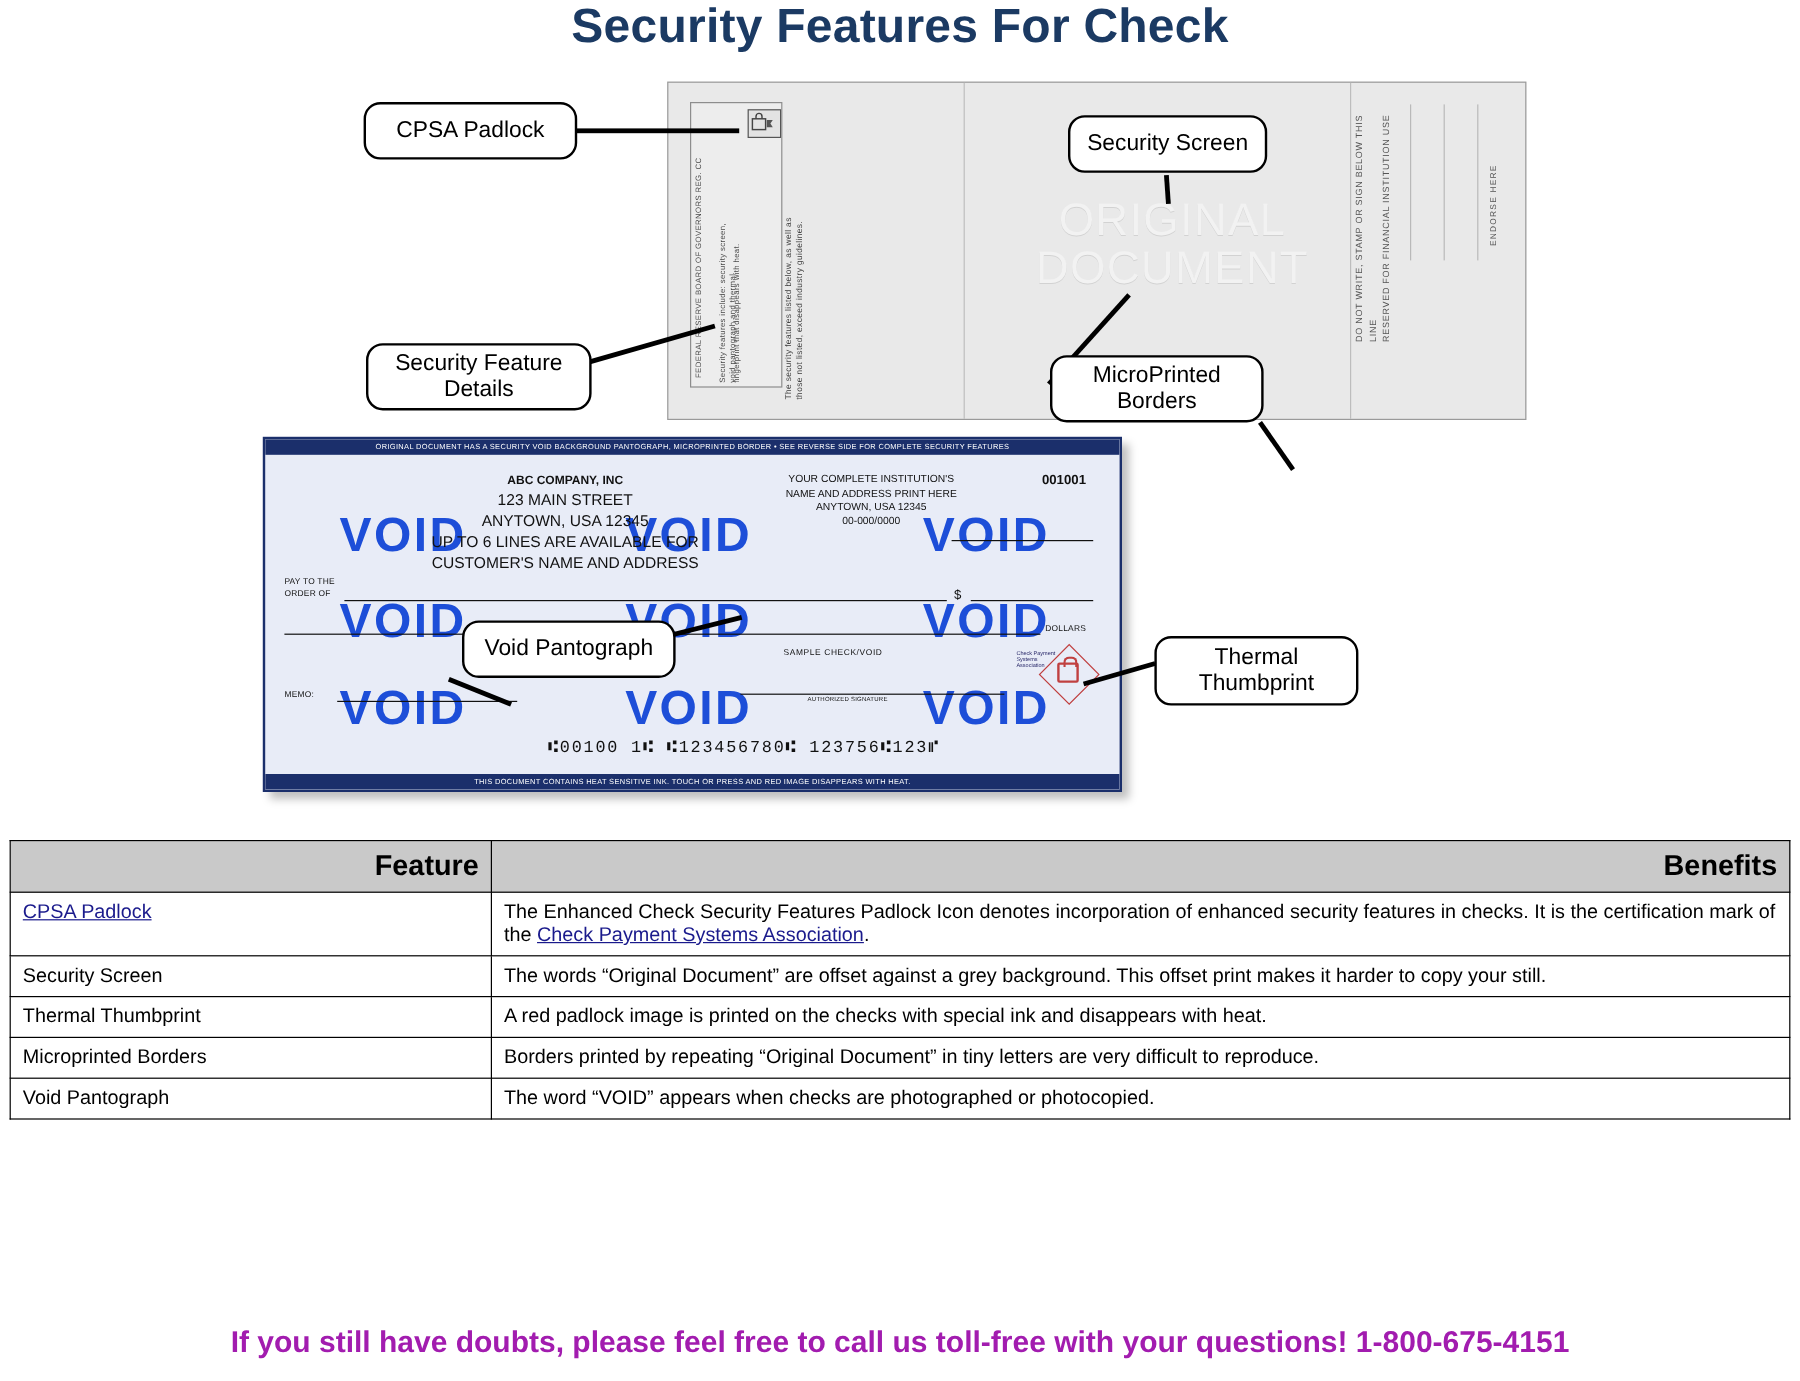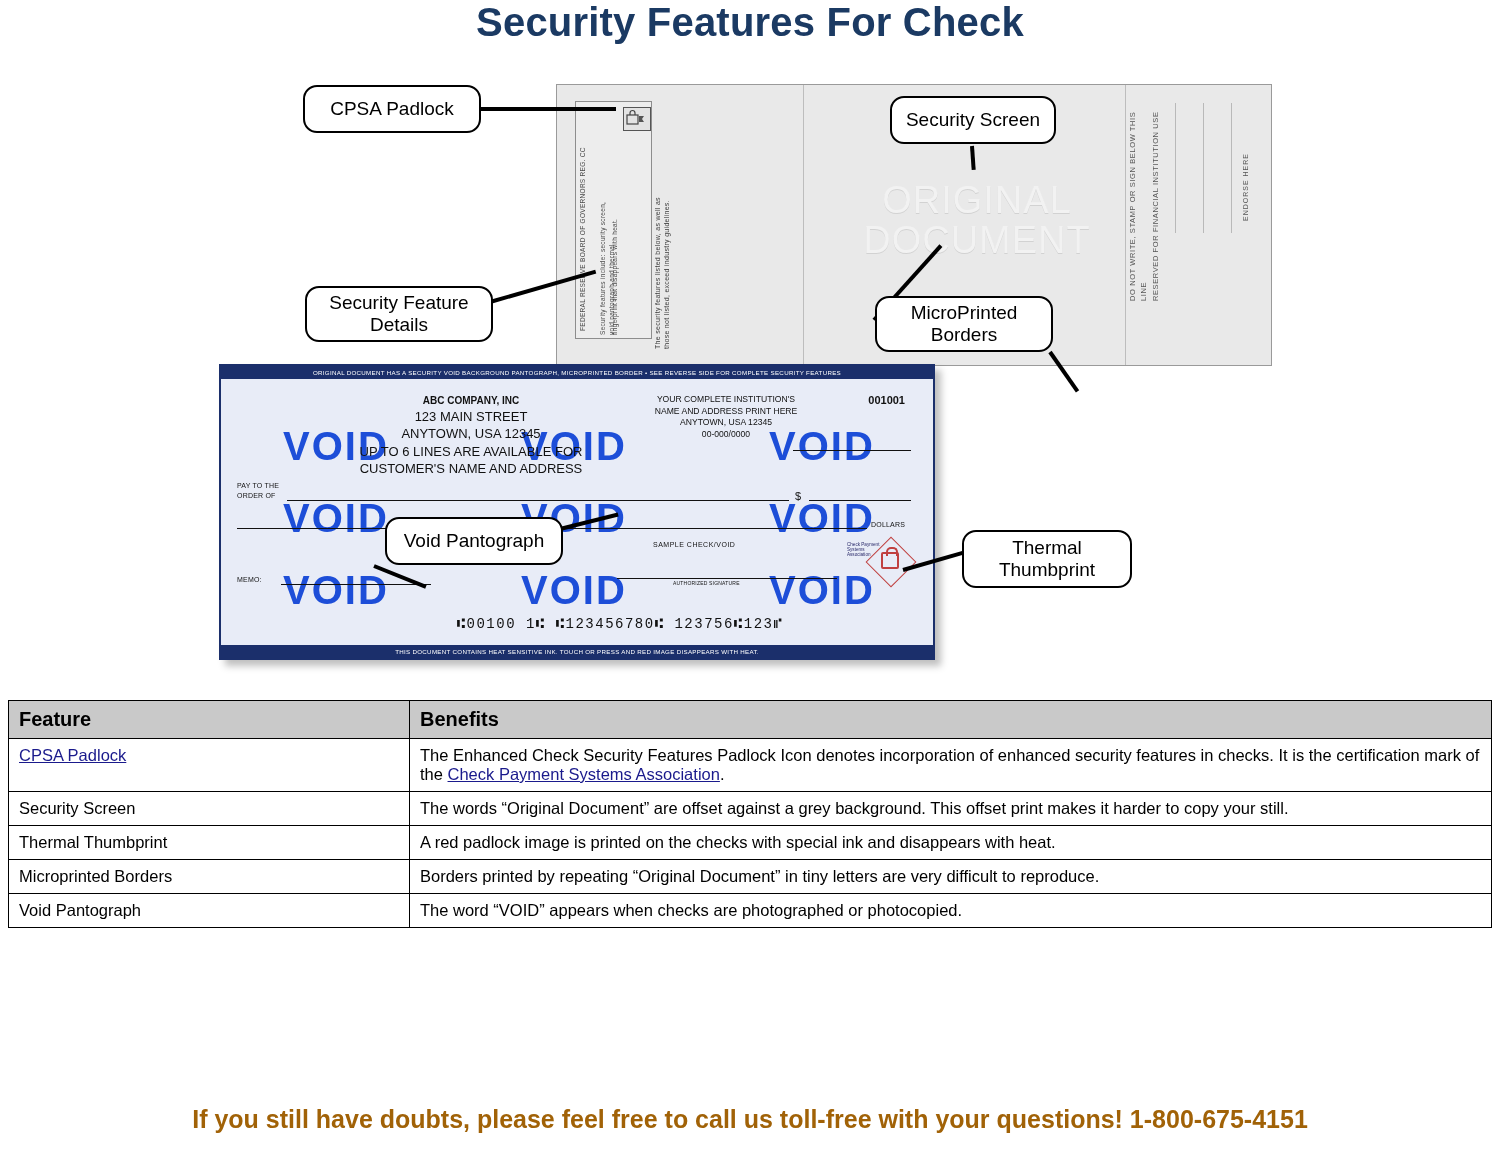--- a/index.html
+++ b/index.html
@@ -8,21 +8,21 @@
     font-family:"Liberation Sans", sans-serif;color:#000;
     overflow:hidden;
   }
   
   .page-title{
     position:absolute;top:0px;left:0;width:1500px;text-align:center;
     font-size:40px;font-weight:bold;color:#1b3a63;letter-spacing:.2px;
   }
   
   .check-back{
-    position:absolute;left:556px;top:84px;width:714px;height:280px;
+    position:absolute;left:556px;top:68px;width:714px;height:280px;
     background:#e9e9e9;border:1px solid #9a9a9a;
   }
   .cb-inner-box{
     position:absolute;left:18px;top:16px;width:75px;height:236px;
     border:1px solid #8d8d8d;background:#ededed;
   }
   .cb-padlock{
     position:absolute;left:66px;top:22px;width:26px;height:22px;
     border:1px solid #555;background:#e3e3e3;
   }
@@ -120,29 +120,29 @@
   }
   
   table.features{
     position:absolute;left:8px;top:700px;width:1484px;border-collapse:collapse;
     font-size:16.5px;
   }
   table.features th,table.features td{
     border:1px solid #000;padding:7px 10px;vertical-align:top;text-align:left;
   }
   table.features thead th{
-    background:#c9c9c9;text-align:left;font-size:20px;font-weight:bold;
+    background:#c9c9c9;text-align:right;font-size:24px;font-weight:bold;
   }
   td.feature-col{width:380px;}
   .link{color:#1a1a8c;text-decoration:underline;}
   .note-row td{font-size:16.5px;}
   
   .footer{
     position:absolute;left:0;top:1105px;width:1500px;text-align:center;
-    font-size:25px;font-weight:bold;color:#a16207;
+    font-size:25px;font-weight:bold;color:#a21caf;
   }
 </style>
 </head>
 <body>
 
 <div class="page-title">Security Features For Check</div>
 
 <div class="check-back">
   <div class="cb-inner-box"></div>
   <div class="cb-padlock">

